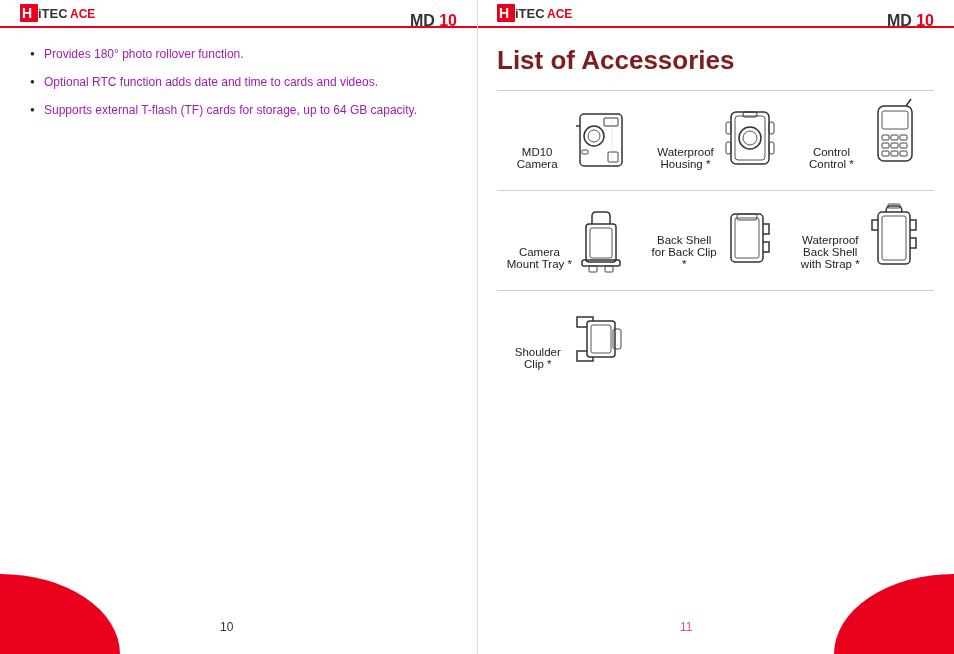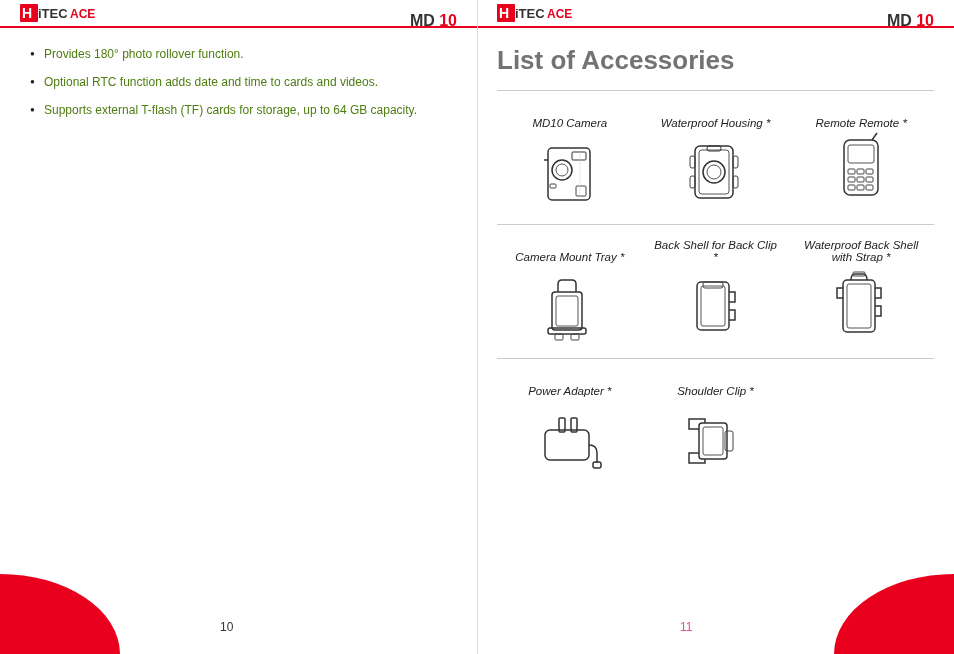--- a/index.html
+++ b/index.html
@@ -80,21 +80,21 @@
     }
     .bullet-list {
       list-style: none;
       padding: 0;
     }
     .bullet-list li {
       position: relative;
       padding-left: 14px;
       margin-bottom: 10px;
       line-height: 1.5;
-      color: #4d7c0f;
+      color: #a21caf;
     }
     .bullet-list li::before {
       content: '●';
       position: absolute;
       left: 0;
       color: #222;
       font-size: 8px;
       top: 3px;
     }
 
@@ -102,30 +102,28 @@
     .right-page {
       position: absolute;
       top: 35px;
       left: 477px;
       width: 477px;
       padding: 10px 20px;
     }
     .accessories-title {
       font-size: 26px;
       font-weight: bold;
-      color: #737373;
+      color: #7f1d1d;
       margin-bottom: 14px;
     }
 
     .accessory-cell {
       padding: 6px 8px 10px 8px;
       display: flex;
-      flex-direction: column;
-      align-items: center;
-      font-style: italic;
+      align-items: flex-end;
     }
 
     .accessory-row-container {
       display: grid;
       grid-template-columns: 1fr 1fr 1fr;
       border-top: 1px solid #ccc;
       padding: 4px 0;
     }
     .accessory-row-container:first-child {
       border-top: none;
@@ -257,21 +255,21 @@
 
           <rect x="5" y="18" width="5" height="12" rx="2" fill="none" stroke="#444" stroke-width="1"></rect>
           <rect x="48" y="18" width="5" height="12" rx="2" fill="none" stroke="#444" stroke-width="1"></rect>
           <rect x="5" y="38" width="5" height="12" rx="2" fill="none" stroke="#444" stroke-width="1"></rect>
           <rect x="48" y="38" width="5" height="12" rx="2" fill="none" stroke="#444" stroke-width="1"></rect>
         </svg>
       </div>
     </div>
 
     <div class="accessory-cell">
-      <div class="acc-label">Remote Remote *</div>
+      <div class="acc-label">Control Control *</div>
       <div class="acc-img">
         <svg width="55" height="75" viewBox="0 0 55 75">
           <rect x="10" y="5" width="34" height="55" rx="6" fill="none" stroke="#333" stroke-width="1.5"></rect>
           <rect x="14" y="10" width="26" height="18" rx="2" fill="none" stroke="#555" stroke-width="1"></rect>
 
           <rect x="14" y="34" width="7" height="5" rx="1" fill="none" stroke="#444" stroke-width="1"></rect>
           <rect x="23" y="34" width="7" height="5" rx="1" fill="none" stroke="#444" stroke-width="1"></rect>
           <rect x="32" y="34" width="7" height="5" rx="1" fill="none" stroke="#444" stroke-width="1"></rect>
           <rect x="14" y="42" width="7" height="5" rx="1" fill="none" stroke="#444" stroke-width="1"></rect>
           <rect x="23" y="42" width="7" height="5" rx="1" fill="none" stroke="#444" stroke-width="1"></rect>
@@ -334,36 +332,20 @@
           <path d="M20 8 Q20 2 24 2 L32 2 Q36 2 36 8" fill="none" stroke="#333" stroke-width="1.5"></path>
           <rect x="22" y="0" width="12" height="4" rx="1" fill="none" stroke="#444" stroke-width="1"></rect>
         </svg>
       </div>
     </div>
   </div>
 
   <div class="accessory-row-container">
 
 
-    <div class="accessory-cell">
-      <div class="acc-label">Power Adapter *</div>
-      <div class="acc-img">
-        <svg width="65" height="65" viewBox="0 0 65 65">
-
-          <rect x="8" y="22" width="44" height="30" rx="5" fill="none" stroke="#333" stroke-width="1.5"></rect>
-
-          <rect x="22" y="10" width="6" height="14" rx="1" fill="none" stroke="#333" stroke-width="1.5"></rect>
-          <rect x="34" y="10" width="6" height="14" rx="1" fill="none" stroke="#333" stroke-width="1.5"></rect>
-
-          <path d="M52 37 Q60 37 60 45 L60 55" fill="none" stroke="#333" stroke-width="1.5"></path>
-
-          <rect x="56" y="54" width="8" height="6" rx="2" fill="none" stroke="#333" stroke-width="1.5"></rect>
-        </svg>
-      </div>
-    </div>
 
     <div class="accessory-cell">
       <div class="acc-label">Shoulder Clip *</div>
       <div class="acc-img">
         <svg width="60" height="72" viewBox="0 0 60 72">
 
           <rect x="14" y="18" width="28" height="36" rx="3" fill="none" stroke="#333" stroke-width="1.5"></rect>
           <rect x="18" y="22" width="20" height="28" rx="2" fill="none" stroke="#555" stroke-width="1"></rect>
 
           <path d="M14 24 L4 24 L4 14 L20 14 L20 18" fill="none" stroke="#333" stroke-width="1.5"></path>

